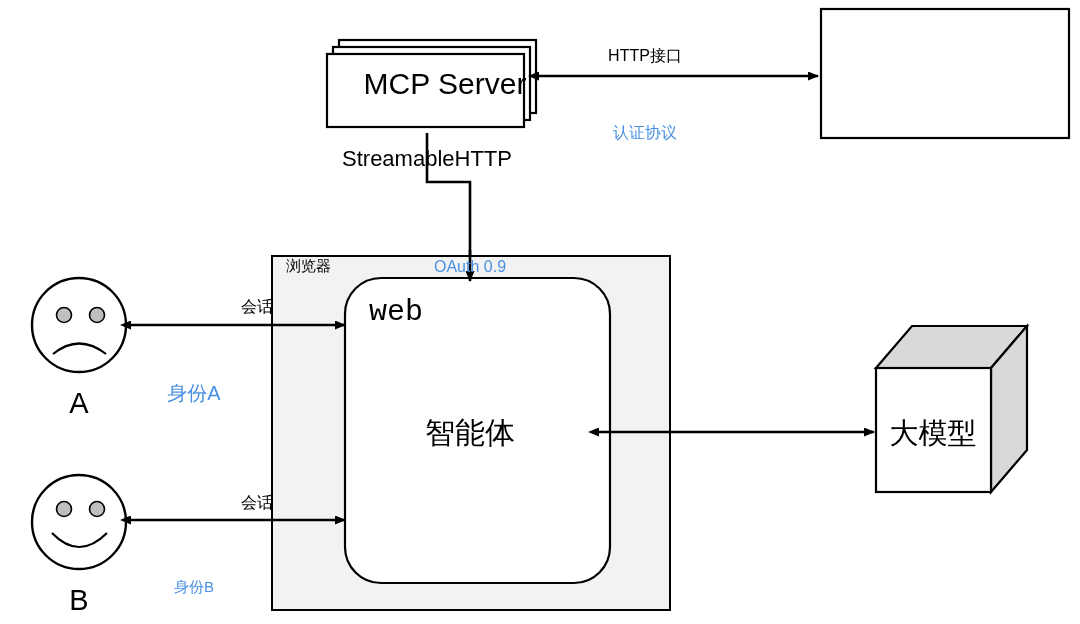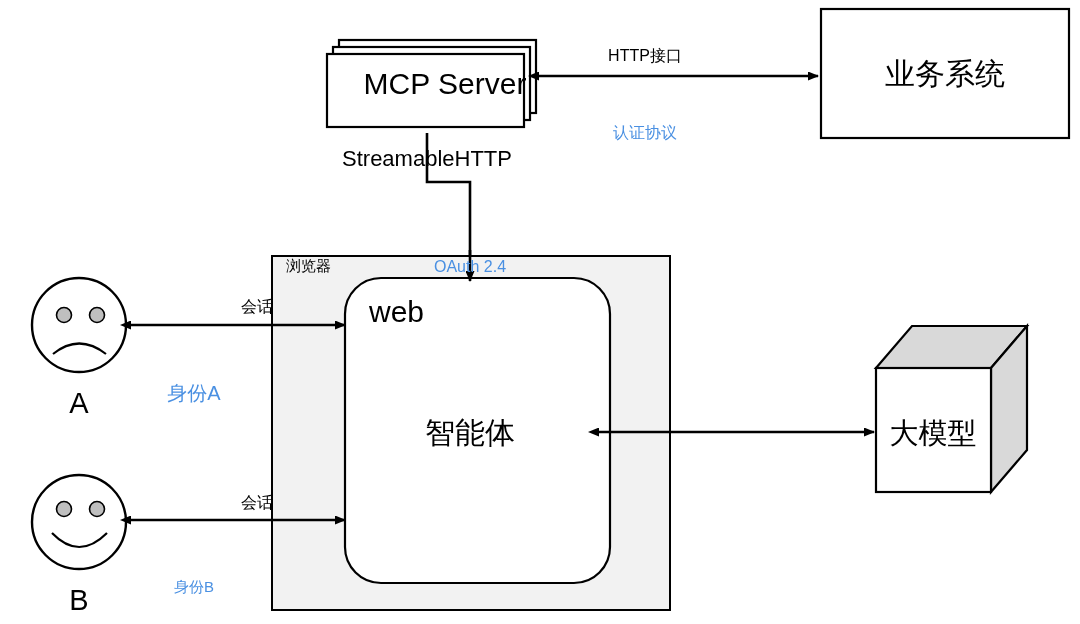--- a/index.html
+++ b/index.html
@@ -108,33 +108,32 @@
       <rect x="876" y="368" width="115" height="124" fill="#ffffff" stroke="#000000" stroke-width="2.2"></rect>
     </g>
 
     <g>
       <line x1="598" y1="432" x2="874" y2="432" stroke="#000000" stroke-width="2.6" marker-start="url(#arrStart)" marker-end="url(#arrEnd)"></line>
     </g>
   </svg>
 
   <div class="lbl center" style="left:425px; top:84px; font-size:30px;margin-left:20px;">MCP Server</div>
 
-  <div class="lbl center" style="left:945px; top:74px; font-size:30px;">业务系统</div>
 
   <div class="lbl center" style="left:645px; top:56px; font-size:16px;">HTTP接口</div>
 
   <div class="lbl center lbl-blue" style="left:645px; top:95px; font-size:16px;">认证协议</div>
 
   <div class="lbl center" style="left:427px; top:159px; font-size:22px;">StreamableHTTP</div>
 
-  <div class="lbl center lbl-blue" style="left:470px; top:229px; font-size:16px;">OAuth 2.4</div>
+  <div class="lbl center lbl-blue" style="left:470px; top:229px; font-size:16px;">OAuth 0.9</div>
 
   <div class="lbl" style="left:286px; top:258px; font-size:15px;">浏览器</div>
 
-  <div class="lbl" style="left:369px; top:297px; font-size:30px;">web</div>
+  <div class="lbl" style="left:369px; top:297px; font-size:30px;font-family:Liberation Mono, monospace;">web</div>
 
   <div class="lbl center" style="left:470px; top:433px; font-size:30px;">智能体</div>
 
   <div class="lbl center" style="left:933px; top:433px; font-size:29px;">大模型</div>
 
   <div class="lbl center" style="left:79px; top:403px; font-size:29px;">A</div>
 
   <div class="lbl center" style="left:79px; top:600px; font-size:29px;">B</div>
 
   <div class="lbl center" style="left:257px; top:307px; font-size:16px;">会话</div>

